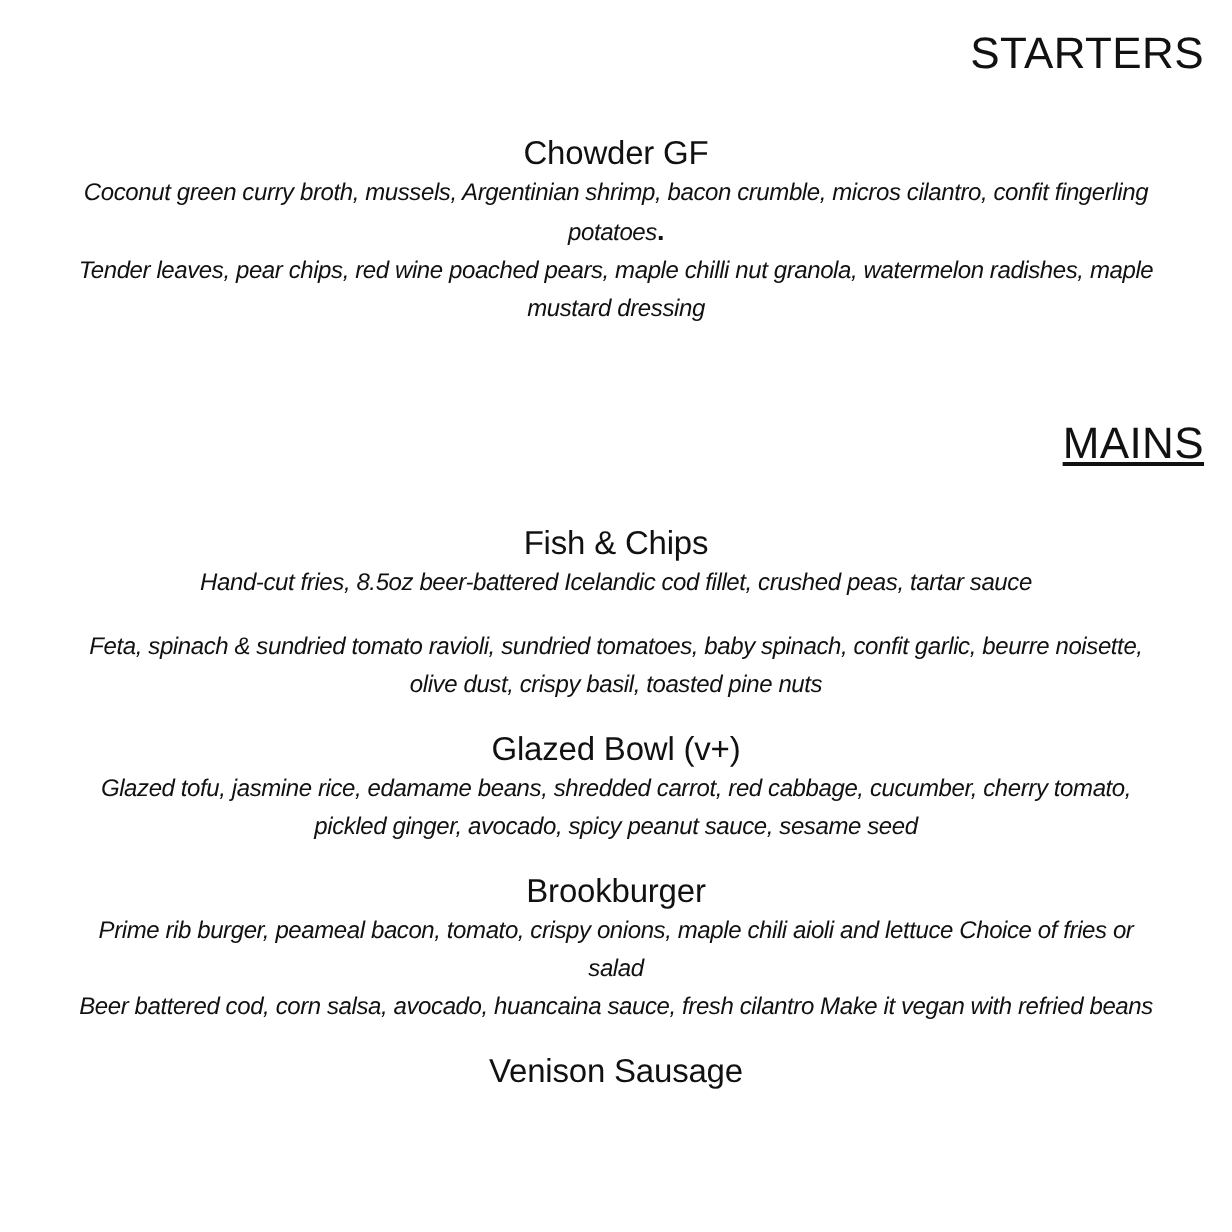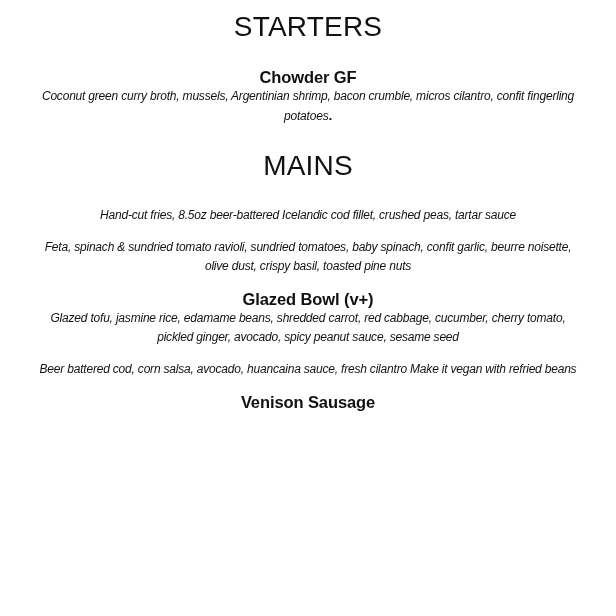--- a/index.html
+++ b/index.html
@@ -14,41 +14,43 @@
     font-family: "Liberation Sans", "DejaVu Sans", sans-serif;
     color: #111111;
   }
   .menu {
     box-sizing: border-box;
     width: 616px;
     padding: 15px 14px 0;
     text-align: center;
   }
   .section-title {
-    font-size: 28px;
+    font-size: 22px;
     line-height: 24px;
     font-weight: 400;
     letter-spacing: 0.2px;
     margin: 0 0 28px 0;
+    text-align: right;
   }
   .section-title.mains {
-    margin-top: 28px;
+    margin-top: 46px;
     margin-bottom: 28px;
+    text-decoration: underline;
   }
   .dish {
     margin: 0;
   }
   .dish.gap-after {
     margin-bottom: 13px;
   }
   .dish-name {
     font-size: 16.5px;
     line-height: 20px;
     letter-spacing: -0.1px;
-    font-weight: 700;
+    font-weight: 400;
   }
   .dish-desc {
     font-size: 12px;
     line-height: 19px;
     letter-spacing: -0.2px;
     font-style: italic;
     white-space: pre-line;
   }
   .desc-tail {
     font-style: normal;
@@ -64,41 +66,49 @@
   <h1 class="section-title">STARTERS</h1>
 
   <section>
     <div class="dish">
       <div class="dish-name">Chowder GF</div>
       <div class="dish-desc"><span>Coconut green curry broth, mussels, Argentinian shrimp, bacon crumble, micros cilantro, confit fingerling
 potatoes</span><span class="desc-tail">.</span></div>
     </div>
 
     <div class="dish">
+      <div class="dish-desc"><span>Tender leaves, pear chips, red wine poached pears, maple chilli nut granola, watermelon radishes, maple
+mustard dressing</span></div>
     </div>
   </section>
 
   <h1 class="section-title mains">MAINS</h1>
 
   <section>
     <div class="dish gap-after">
+      <div class="dish-name">Fish &amp; Chips</div>
       <div class="dish-desc"><span>Hand-cut fries, 8.5oz beer-battered Icelandic cod fillet, crushed peas, tartar sauce</span></div>
     </div>
 
     <div class="dish gap-after">
       <div class="dish-desc"><span>Feta, spinach &amp; sundried tomato ravioli, sundried tomatoes, baby spinach, confit garlic, beurre noisette,
 olive dust, crispy basil, toasted pine nuts</span></div>
     </div>
 
     <div class="dish gap-after">
       <div class="dish-name">Glazed Bowl (v+)</div>
       <div class="dish-desc"><span>Glazed tofu, jasmine rice, edamame beans, shredded carrot, red cabbage, cucumber, cherry tomato,
 pickled ginger, avocado, spicy peanut sauce, sesame seed</span></div>
     </div>
 
+    <div class="dish">
+      <div class="dish-name">Brookburger</div>
+      <div class="dish-desc"><span>Prime rib burger, peameal bacon, tomato, crispy onions, maple chili aioli and lettuce Choice of fries or
+salad</span></div>
+    </div>
 
     <div class="dish gap-after">
       <div class="dish-desc"><span>Beer battered cod, corn salsa, avocado, huancaina sauce, fresh cilantro Make it vegan with refried beans</span></div>
     </div>
 
     <div class="dish">
       <div class="dish-name">Venison Sausage</div>
     </div>
   </section>
 

